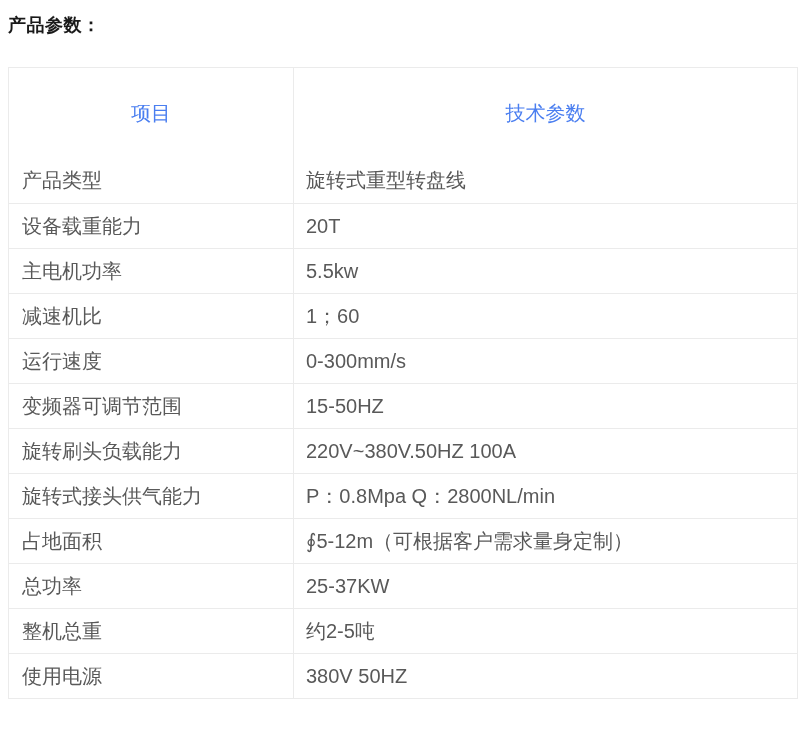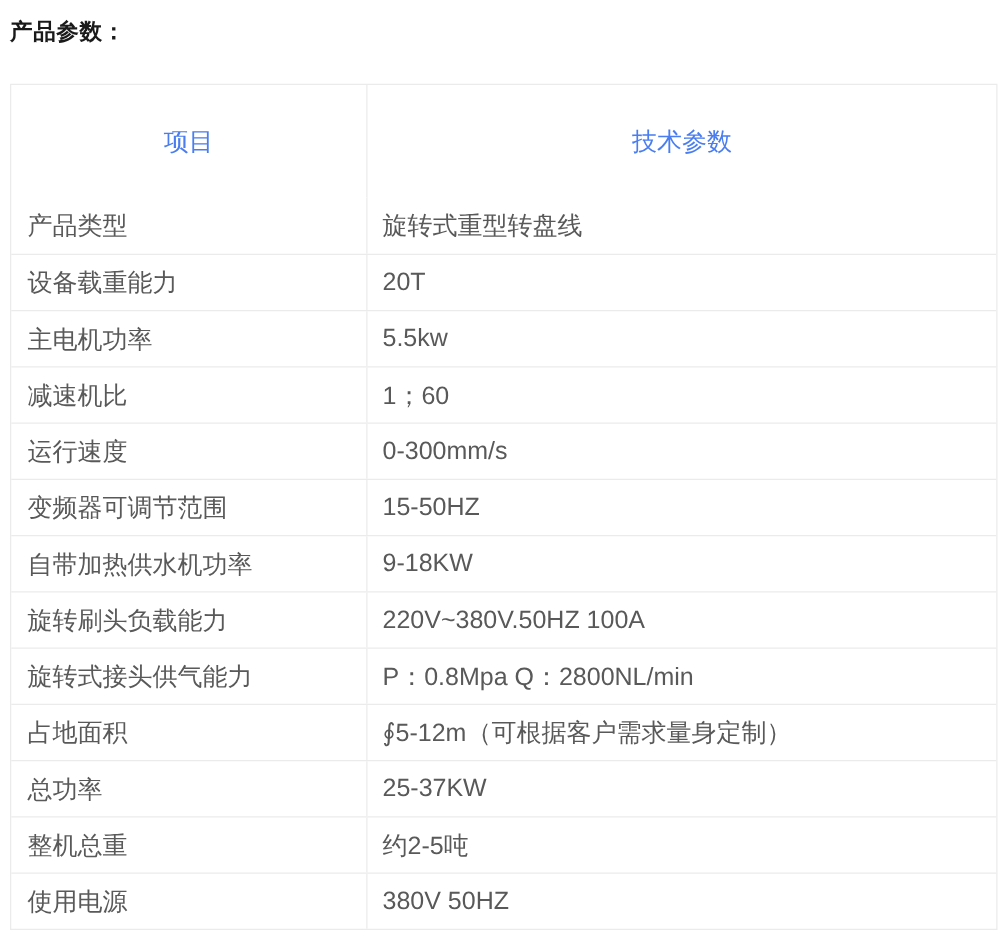--- a/index.html
+++ b/index.html
@@ -81,24 +81,20 @@
   <div class="t-row data-row">
     <div class="cell col1 label">运行速度</div>
     <div class="cell col2 value">0-300mm/s</div>
   </div>
 
   <div class="t-row data-row">
     <div class="cell col1 label">变频器可调节范围</div>
     <div class="cell col2 value">15-50HZ</div>
   </div>
 
-  <div class="t-row data-row">
-    <div class="cell col1 label">自带加热供水机功率</div>
-    <div class="cell col2 value">9-18KW</div>
-  </div>
 
   <div class="t-row data-row">
     <div class="cell col1 label">旋转刷头负载能力</div>
     <div class="cell col2 value">220V~380V.50HZ 100A</div>
   </div>
 
   <div class="t-row data-row">
     <div class="cell col1 label">旋转式接头供气能力</div>
     <div class="cell col2 value">P：0.8Mpa Q：2800NL/min</div>
   </div>

